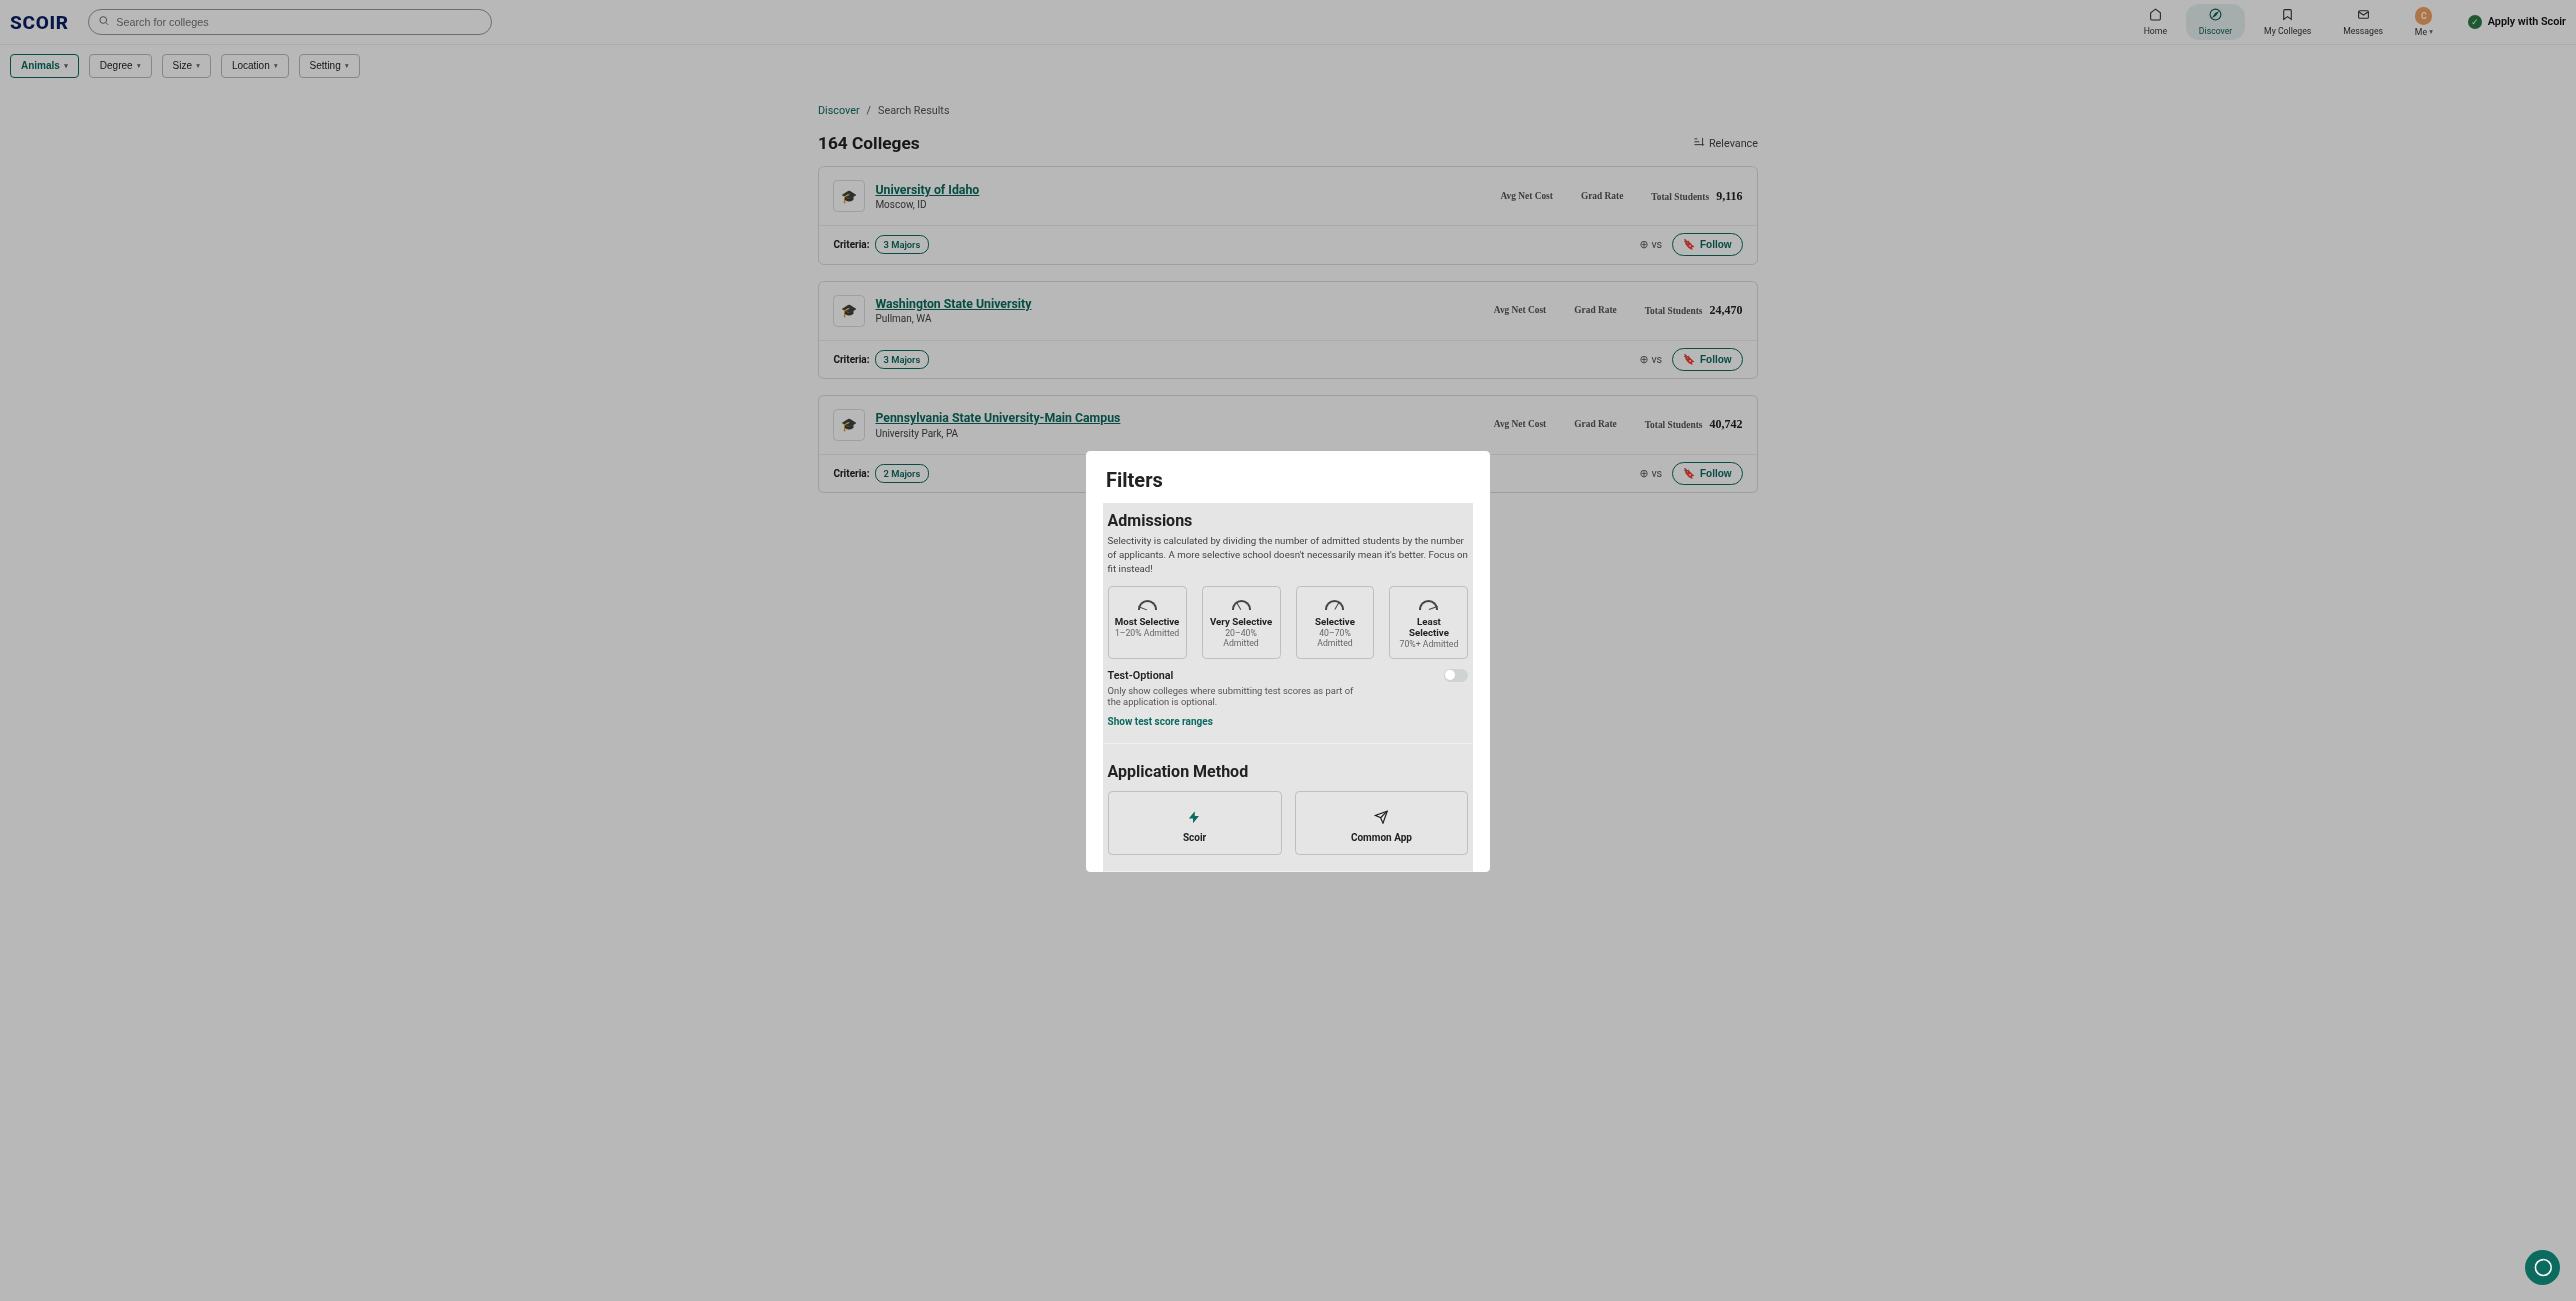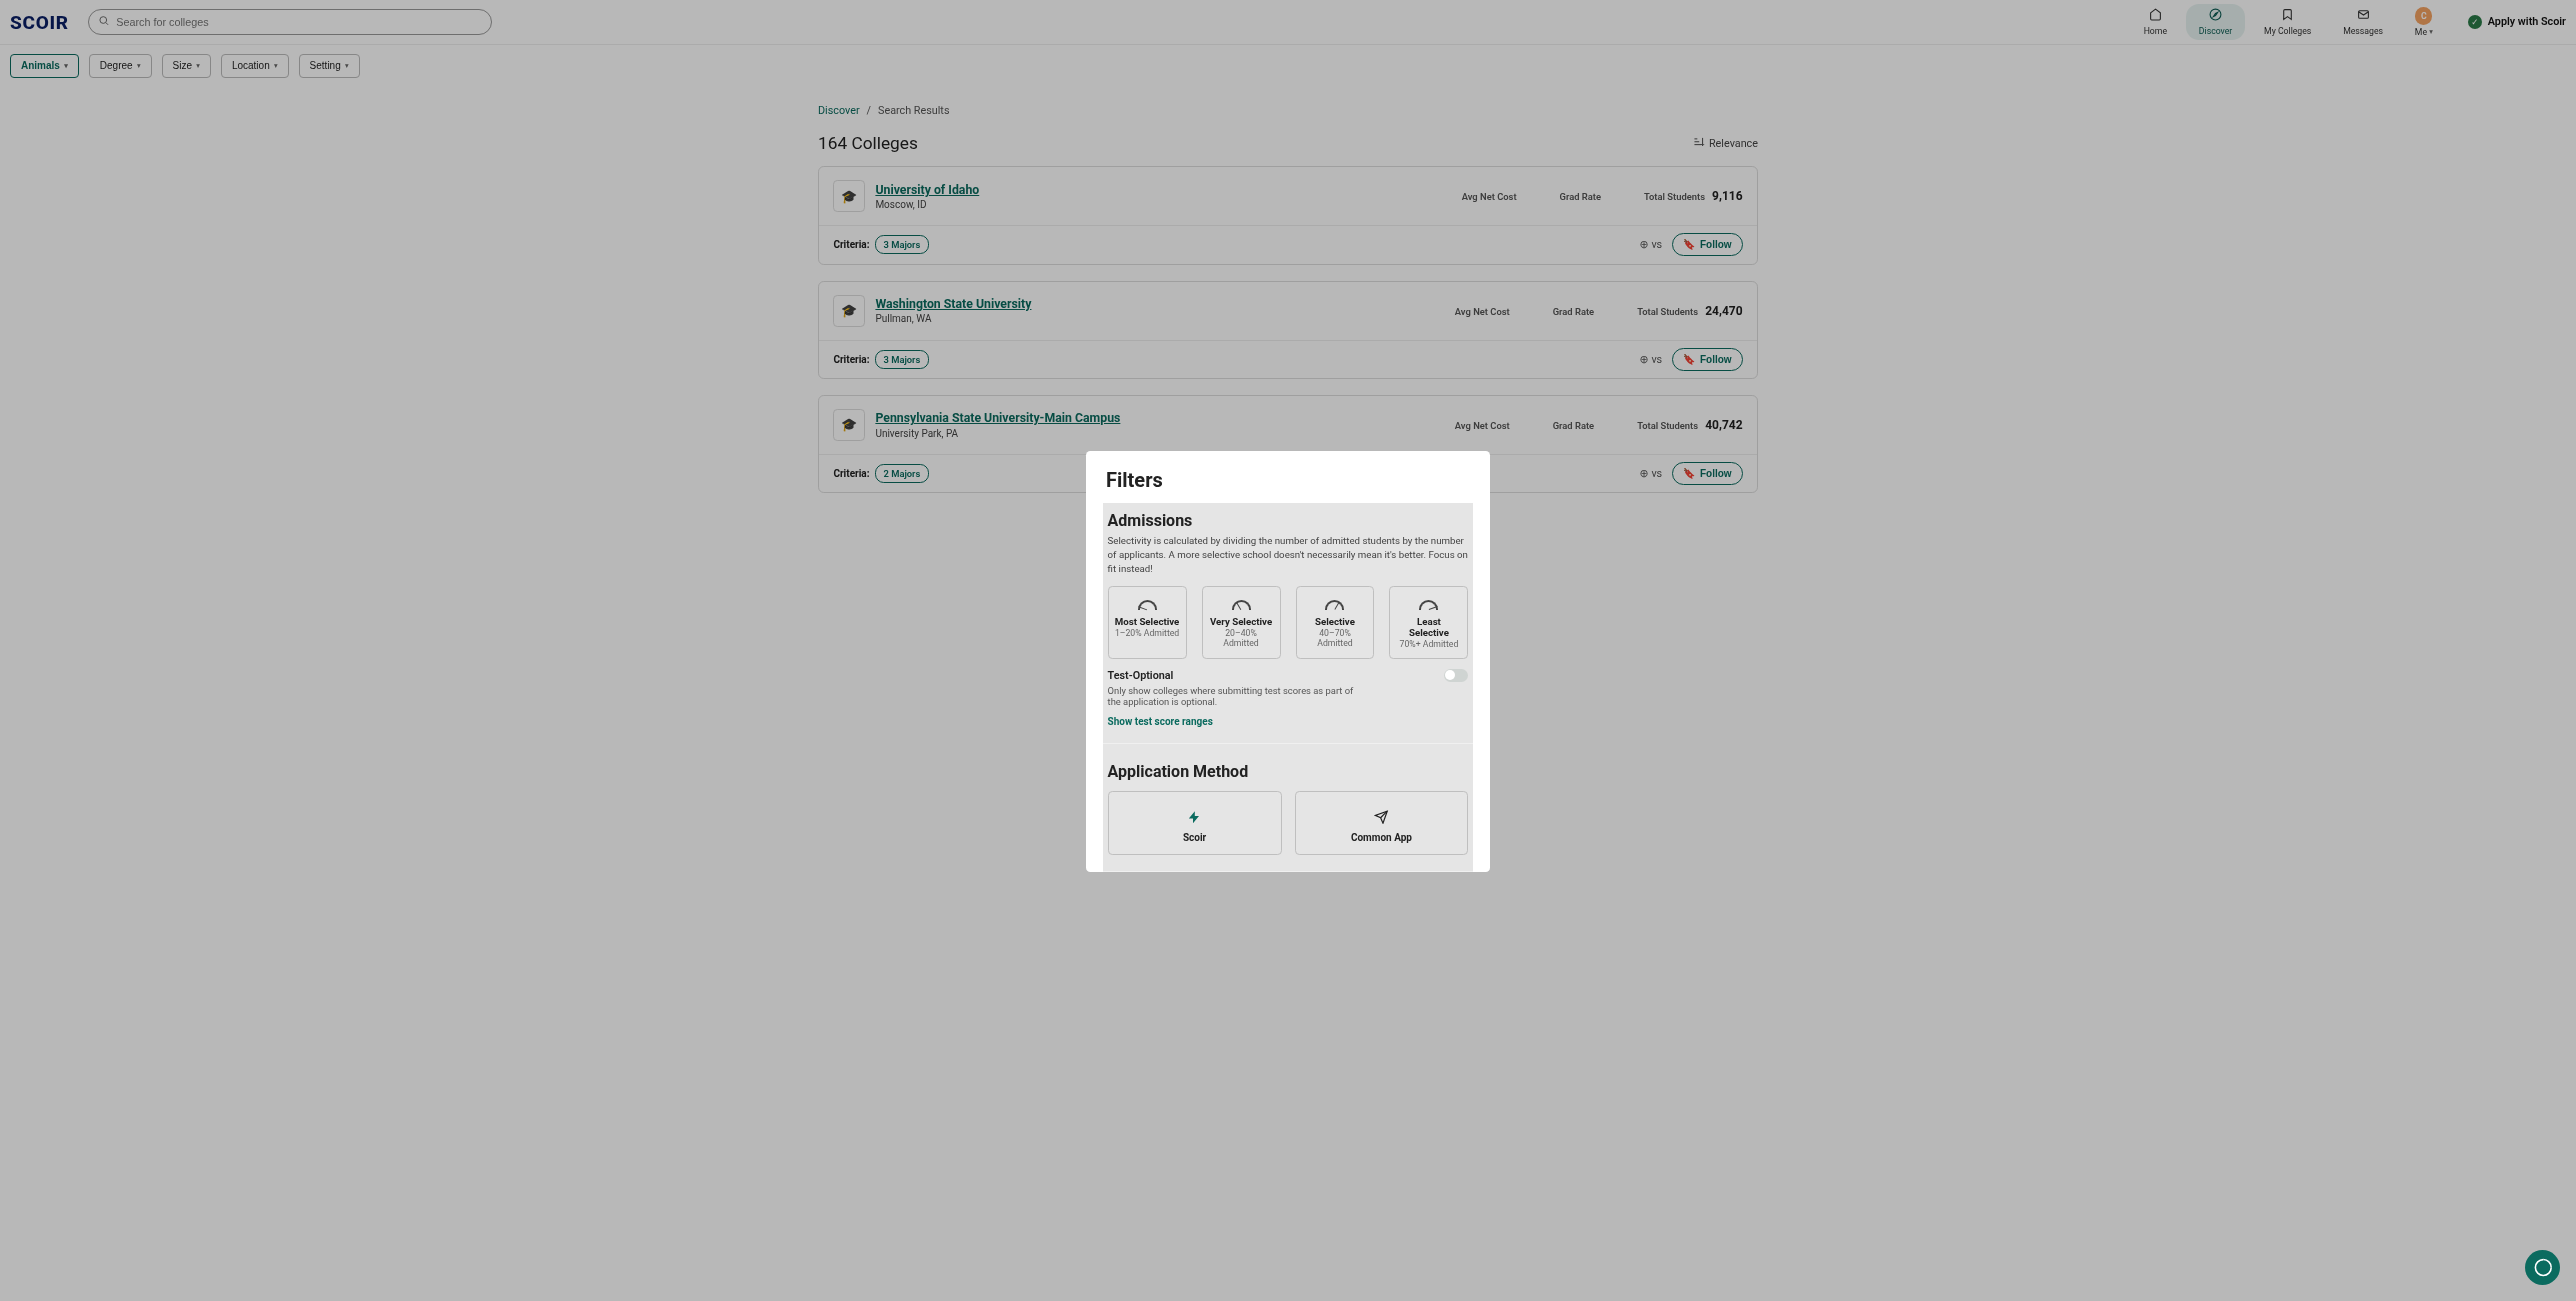--- a/index.html
+++ b/index.html
@@ -26,31 +26,31 @@
   .chip.active { border-color:#0b6b5f; color:#0b6b5f; font-weight:600; }
   .caret { font-size:7.2px; color:#666; }
 
   
   .page { padding: 17.3px 35px 43px; max-width: 1010px; margin: 0 auto; position:relative; }
   .breadcrumbs { font-size:10.8px; color:#555; margin-bottom:16px; }
   .breadcrumbs a { color:#0b6b5f; text-decoration:none; }
   .bc-sep { margin:0 4.3px; }
 
   .results-header { display:flex; align-items:center; justify-content:space-between; margin-bottom:13px; }
-  .results-count { font-size:17.3px; font-weight:400; }
+  .results-count { font-size:17.3px; font-weight:700; }
   .sort { display:flex; align-items:center; gap:4.3px; color:#444; font-size:10.8px; }
   .sort .icon { transform: rotate(0deg); }
 
   .card { border:0.7px solid #ddd; border-radius:5.8px; margin-bottom:16px; }
   .card-body { display:flex; align-items:center; padding:13px 14.4px; }
   .school-logo { width:32px; height:32px; border:0.7px solid #ddd; border-radius:4.3px; margin-right:10px; display:flex; align-items:center; justify-content:center; font-size:13px; color:#888; }
   .school-info { flex:1 1 auto; }
   .school-name { font-size:12.3px; font-weight:700; color:#0b6b5f;margin-top:28px; }
   .school-loc { font-size:10px; color:#444; margin-top:2.2px; }
-  .stats { display:flex; gap:43px; margin-left:auto; }
+  .stats { display:flex; gap:28px; margin-left:auto;font-family:Liberation Serif, serif; }
   .stat { text-align:left; }
   .stat-label { font-size:9.4px; color:#555; font-weight:600; }
   .stat-val { margin-left:4.3px; font-size:12px; font-weight:700; }
   .card-foot { display:flex; align-items:center; padding:7.2px 14.4px; border-top:0.7px solid #eee; }
   .criteria-label { font-size:10px; font-weight:700; margin-right:5.8px; }
   .criteria-chip { border:0.7px solid #0b6b5f; color:#0b6b5f; font-size:9.4px; padding:2.9px 7.2px; border-radius:8.7px; font-weight:600; }
   .foot-right { margin-left:auto; display:flex; align-items:center; gap:10px; }
   .vs { color:#555; font-size:10.8px; display:flex; align-items:center; gap:2.9px; cursor:pointer; }
   .follow-btn { display:inline-flex; align-items:center; gap:4.3px; height:23px; padding:0 10px; background:#fff; border:0.7px solid #0b6b5f; border-radius:11.5px; color:#0b6b5f; font-size:10px; font-weight:600; cursor:pointer; }
   .bk { color:#0b6b5f; }

